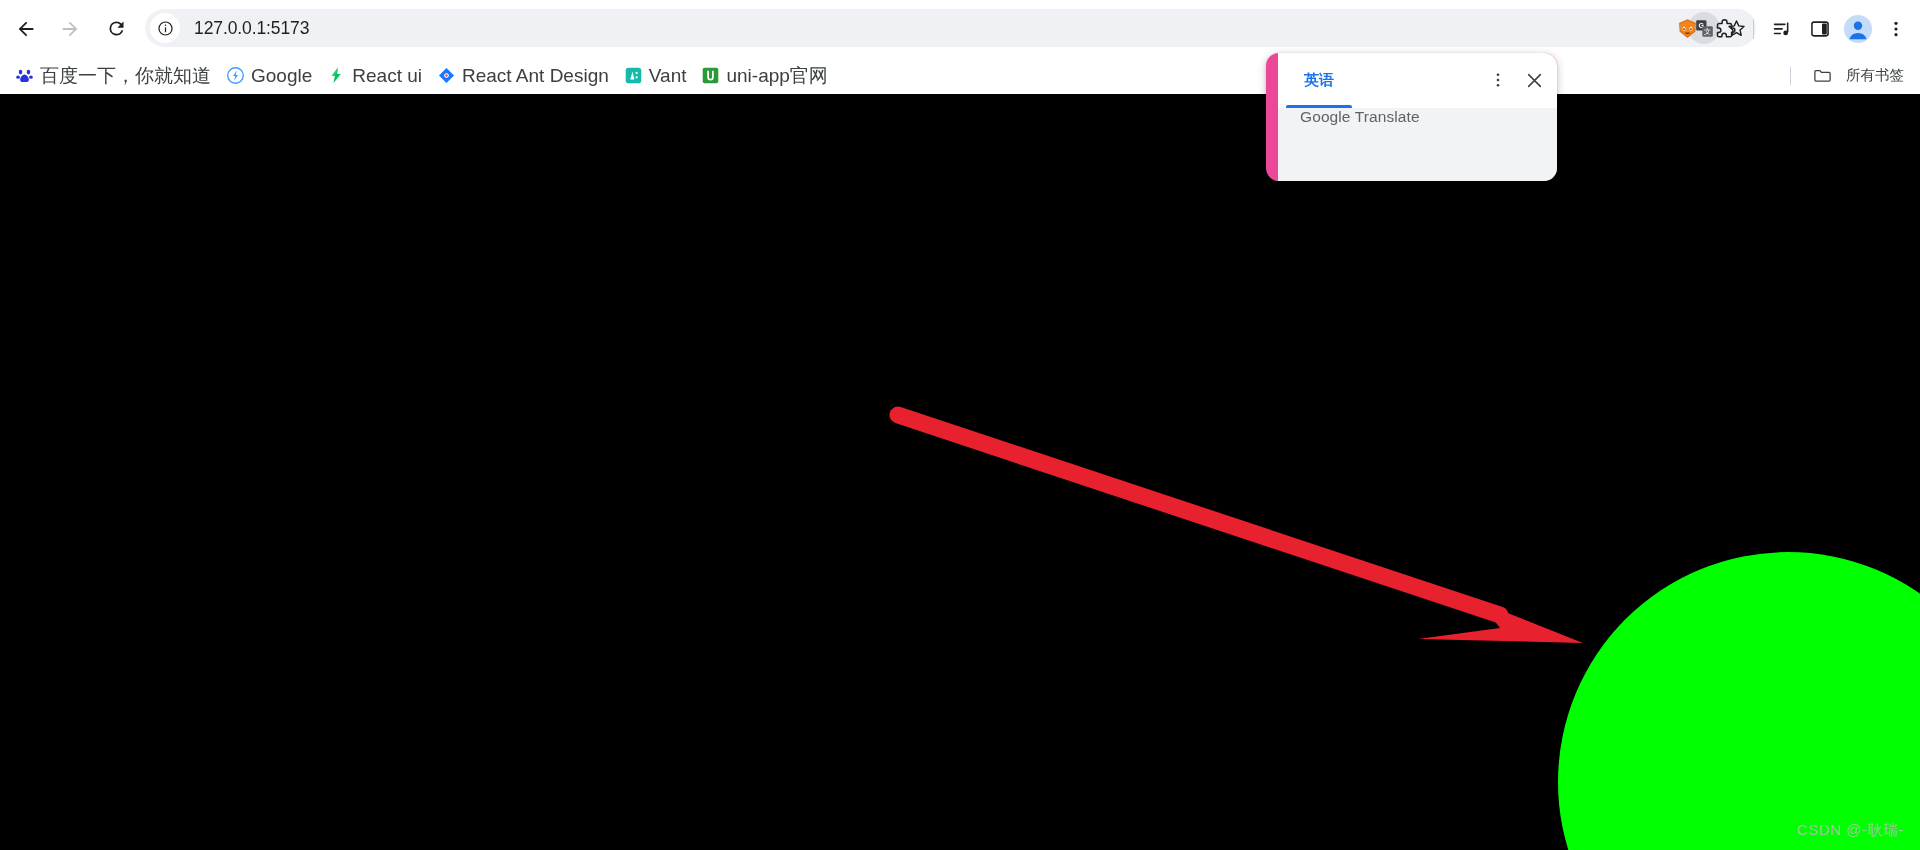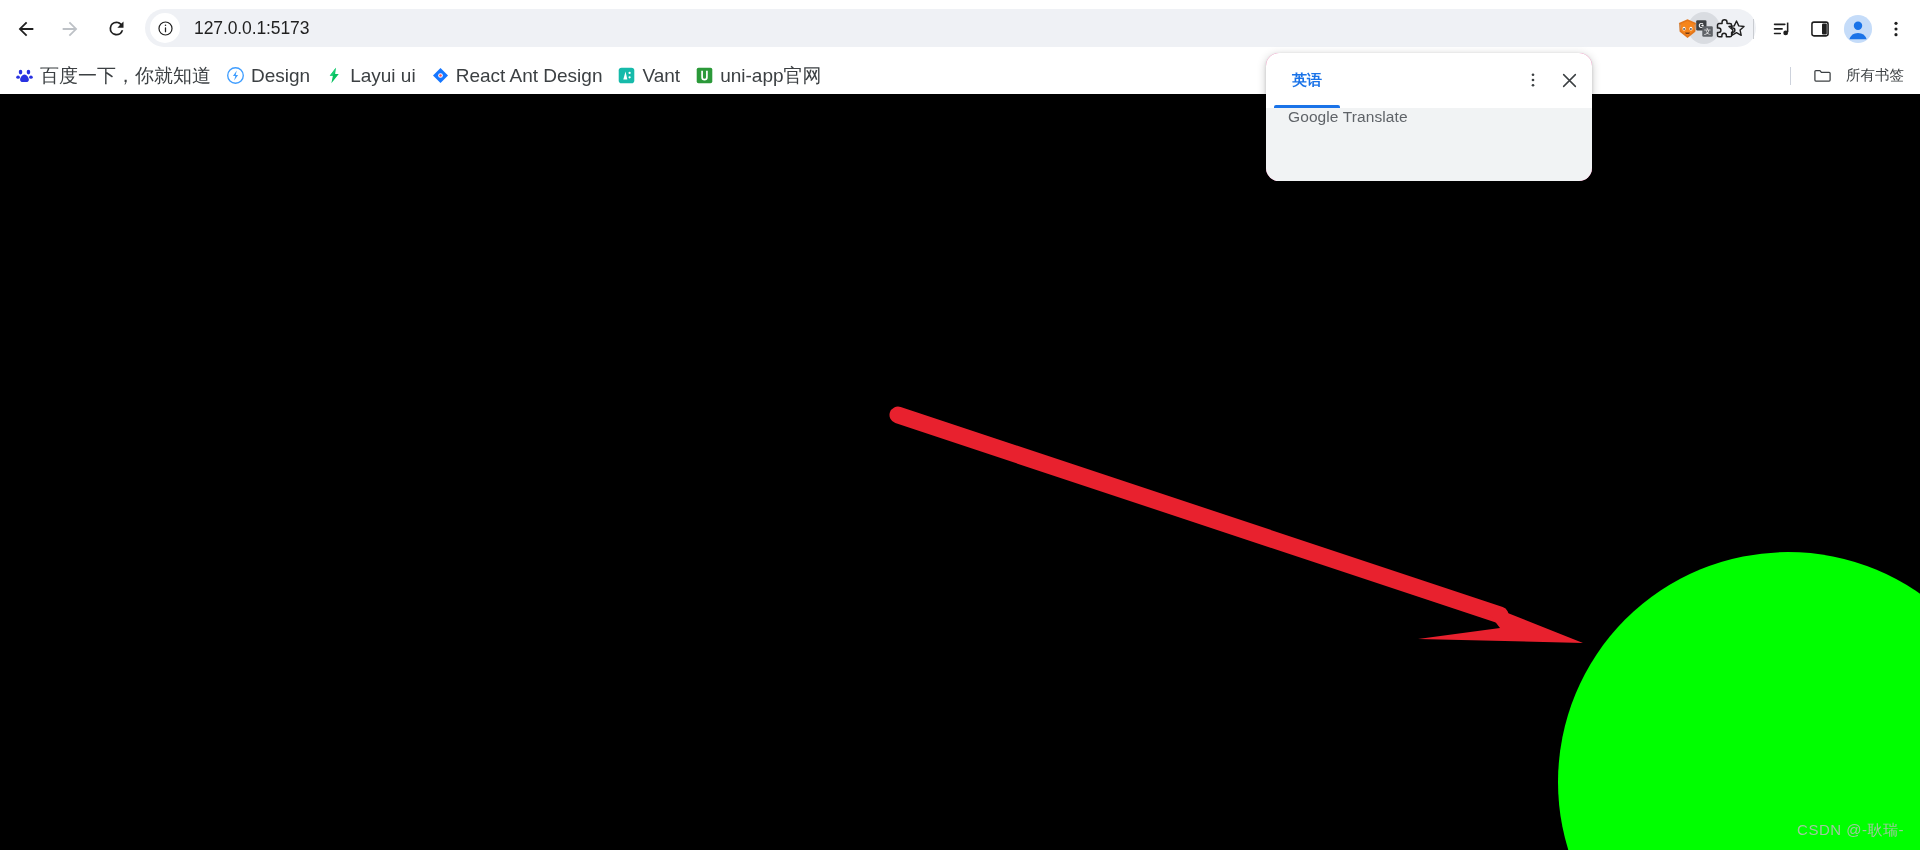--- a/index.html
+++ b/index.html
@@ -113,25 +113,26 @@
   }
   #csdn-watermark {
     position:absolute; right:16px; bottom:10px;
     font-size:15px; color:#bdbdbd; opacity:.85;
     letter-spacing:.5px; white-space:nowrap;
   }
 
   
   #translate-popup {
     position:absolute; left:1266px; top:53px;
-    width:326px; height:128px;
+    width:291px; height:128px;
     border-radius:13px;
     background:#ec4899;
     box-shadow:0 2px 10px rgba(0,0,0,.22), 0 1px 3px rgba(0,0,0,.14);
     overflow:hidden;
+    padding-left:12px;
   }
   #translate-popup-header {
     position:relative; height:55px; background:#ffffff;
     display:flex; align-items:flex-end;
   }
   #translate-tabs {
     display:flex; align-items:flex-end; height:100%;
   }
   .tp-tab {
     position:relative;
@@ -286,29 +287,29 @@
         <path d="M12 10.6c3.2 0 6.2 4.6 6.2 7.3 0 2.1-1.7 3.3-3.7 3.3h-5c-2 0-3.7-1.2-3.7-3.3 0-2.7 3-7.3 6.2-7.3z" fill="#2932e1"></path>
       </svg>
       <span class="bm-label">百度一下，你就知道</span>
     </div>
 
     <div class="bookmark">
       <svg class="bm-ico" viewBox="0 0 24 24">
         <circle cx="12" cy="12" r="11" fill="none" stroke="#409eff" stroke-width="1.9"></circle>
         <path d="M13.8 4.8 8.4 12.6h3.3l-1.6 6.6 5.6-8h-3.4z" fill="#409eff"></path>
       </svg>
-      <span class="bm-label">Design</span>
+      <span class="bm-label">Google</span>
     </div>
 
     <div class="bookmark">
       <svg class="bm-ico" viewBox="0 0 24 24">
         <path d="M13.9 1.2 5.3 12.5h4.4L7.6 22.8l10.4-12.9h-5.1z" fill="#07c160"></path>
         <path d="M9.6 12.5 5.3 12.5 13.9 1.2l-1.4 6.2z" fill="#1fd17a" opacity=".85"></path>
       </svg>
-      <span class="bm-label">Layui ui</span>
+      <span class="bm-label">React ui</span>
     </div>
 
     <div class="bookmark">
       <svg class="bm-ico" viewBox="0 0 24 24">
         <path d="M12 1.4 22.6 12 12 22.6 1.4 12z" fill="#1677ff"></path>
         <circle cx="12" cy="12" r="3.3" fill="#ffffff"></circle>
         <circle cx="12" cy="12" r="1.8" fill="#ff4d4f"></circle>
       </svg>
       <span class="bm-label">React Ant Design</span>
     </div>

